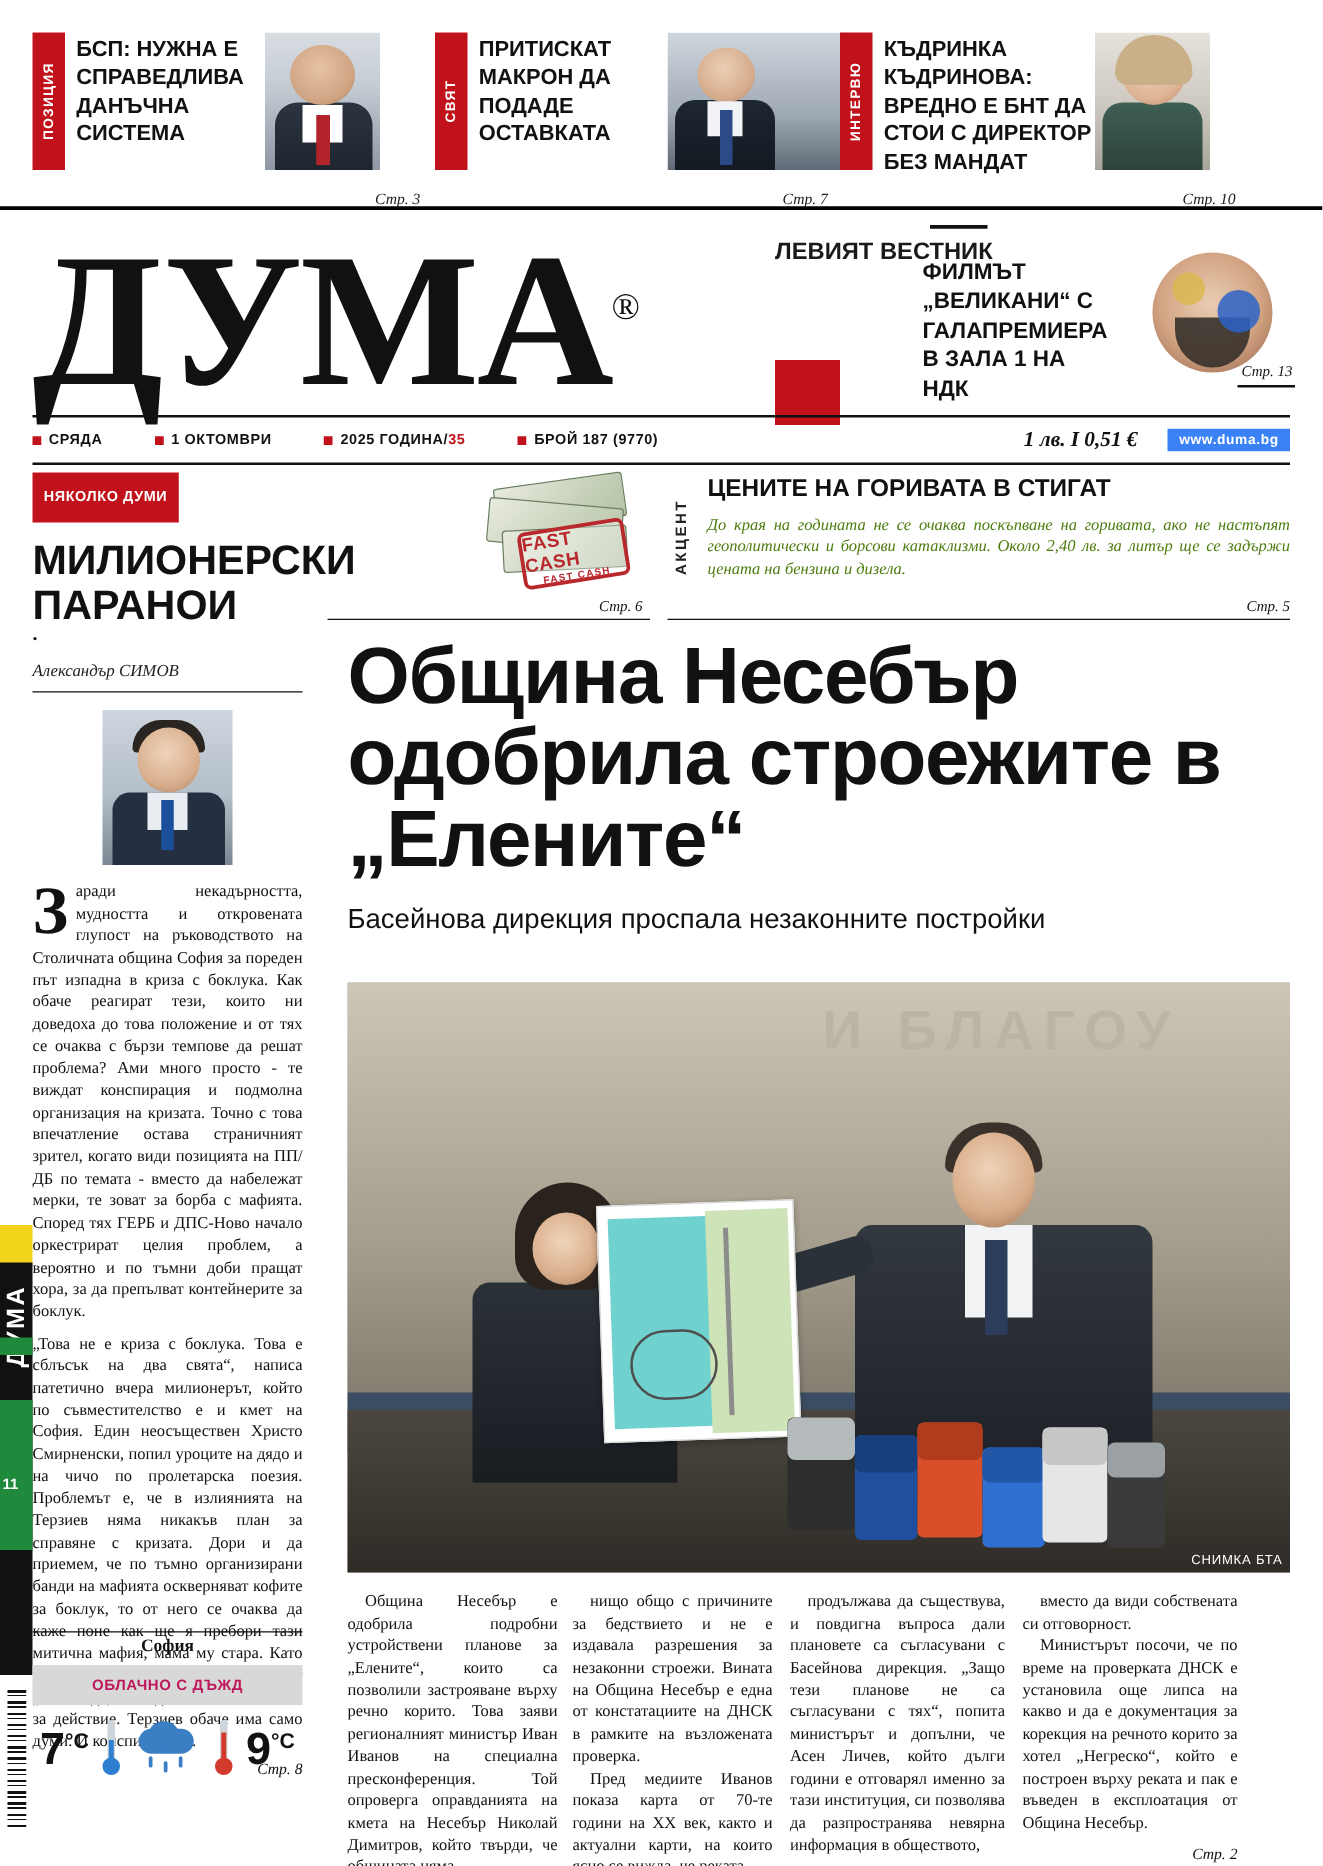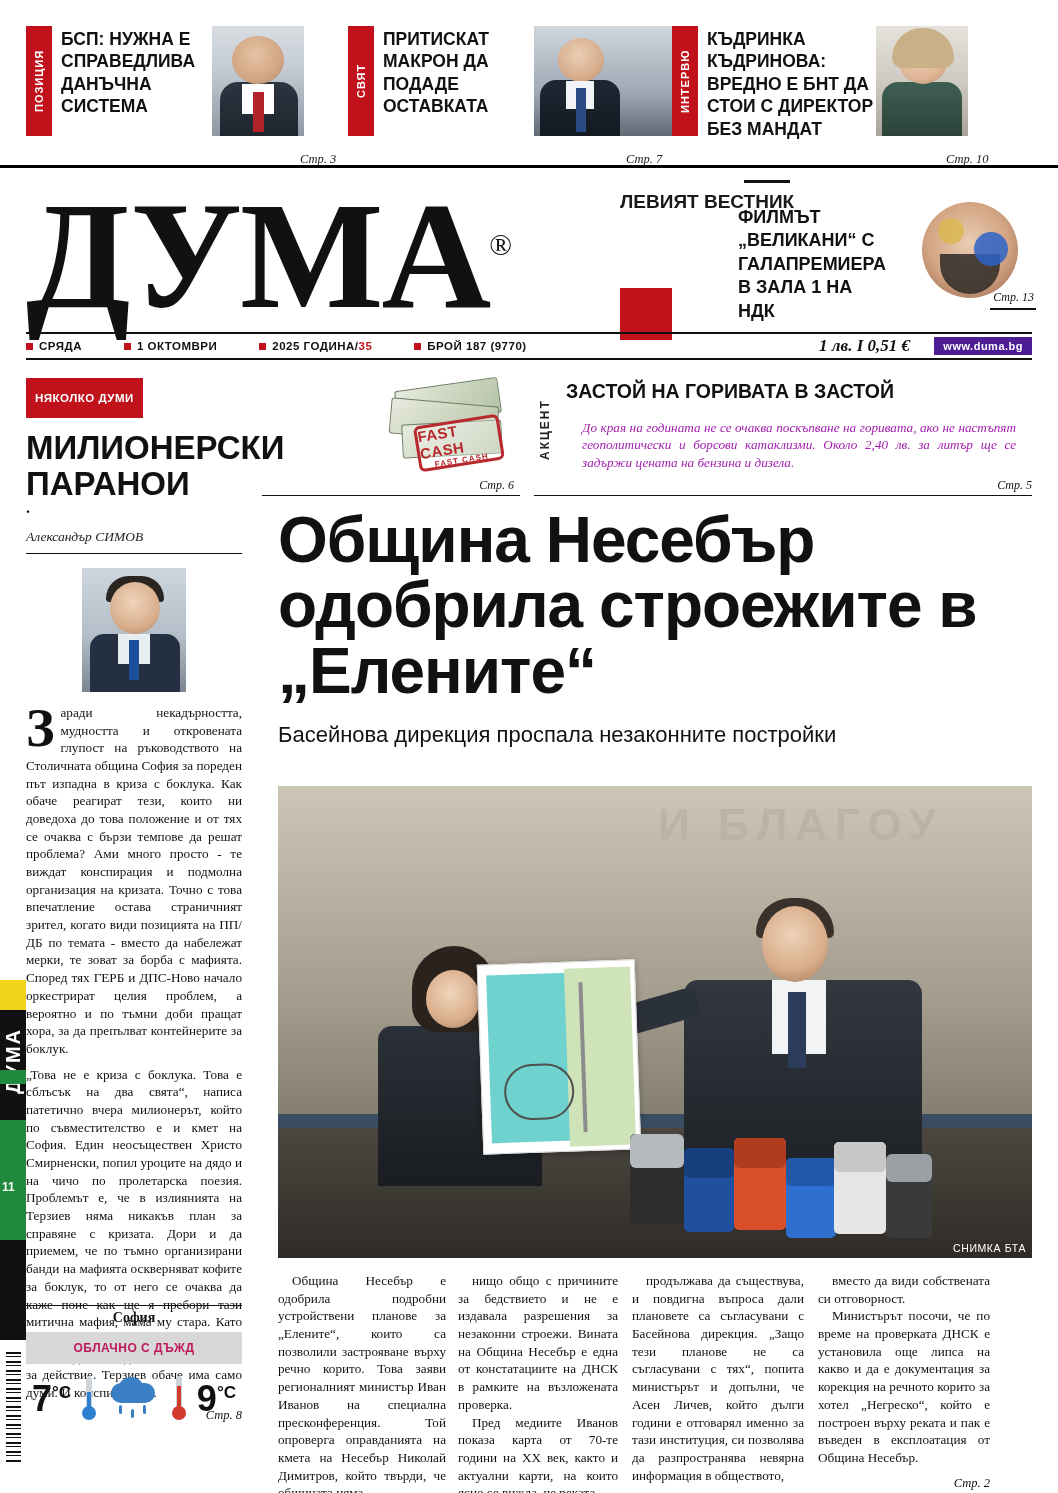--- a/index.html
+++ b/index.html
@@ -108,34 +108,34 @@
     overflow:hidden;
     background:radial-gradient(circle at 48% 42%, #e9cdb3 0%, #d2a382 55%, #8d6146 100%);
   }
   .film-photo .beard{position:absolute;left:18px;top:52px;width:60px;height:40px;border-radius:0 0 30px 30px;background:#2e2a27;opacity:.85;}
   .film-photo .paint{position:absolute;left:52px;top:30px;width:34px;height:34px;border-radius:50%;background:#2d63c8;opacity:.85;}
   .film-photo .paint2{position:absolute;left:16px;top:16px;width:26px;height:26px;border-radius:50%;background:#d9b84b;opacity:.8;}
   .film-ref { position:absolute; right:24px; top:122px; font-style:italic; font-size:12px; }
   .film-rule2 { position:absolute; right:22px; top:140px; width:46px; height:2px; background:#111; }
 
   .infobar {
-    position:absolute; top:332px; left:26px; width:1006px; height:28px;
+    position:absolute; top:332px; left:26px; width:1006px; height:40px;
     border-top:2px solid #111; border-bottom:2px solid #111;
     display:flex; align-items:center;
     font-family:"Liberation Sans", sans-serif; font-size:11.5px; font-weight:bold;
     letter-spacing:.5px;
   }
   .infobar .sq { display:inline-block; width:7px; height:7px; background:#c1121c; margin-right:6px; }
   .infobar .item { margin-right:42px; display:flex; align-items:center; color:#111; }
   .infobar .price {
     position:absolute; right:122px; font-family:"Liberation Serif", serif;
     font-style:italic; font-weight:bold; font-size:17px; letter-spacing:0;
   }
   .infobar .site {
-    position:absolute; right:0; background:#4c1d95; color:#fff; font-size:11px;
+    position:absolute; right:0; background:#3b82f6; color:#fff; font-size:11px;
     padding:3px 9px; letter-spacing:.5px;
   }
   .slash-red { color:#c1121c; }
 
   
   .col1 { position:absolute; left:26px; top:378px; width:216px; }
   .kicker {
     display:inline-block; background:#c1121c; color:#fff;
     font-family:"Liberation Sans", sans-serif; font-weight:bold;
     font-size:11.5px; padding:14px 9px; letter-spacing:.5px;
@@ -248,21 +248,21 @@
     letter-spacing:2px; writing-mode:vertical-rl; transform:rotate(180deg);
     display:flex; align-items:center; justify-content:center; color:#222;
   }
   .accent-inner { position:absolute; left:32px; top:0; right:0; }
   .accent-inner h3 {
     font-family:"Liberation Sans", sans-serif; font-weight:bold; font-size:19.5px;
     margin:2px 0 8px 0; color:#111;
   }
   .accent-inner p {
     font-family:"Liberation Serif", serif; font-style:italic; font-size:13.2px;
-    line-height:1.32; text-align:justify; margin:16px; color:#a21caf;
+    line-height:1.32; text-align:justify; margin:0; color:#4d7c0f;
   }
   .accent-ref { position:absolute; right:0; bottom:2px; font-style:italic; font-size:12px; }
 
   
   .lead { position:absolute; left:278px; top:508px; width:754px; }
   .lead h1 {
     font-family:"Liberation Sans", sans-serif;
     font-weight:bold; font-size:64px; line-height:1.02; margin:0;
     letter-spacing:-1px; color:#111;
   }
@@ -482,21 +482,21 @@
       <span>FAST CASH</span>
       <small>FAST CASH</small>
     </div>
   </div>
   <div class="promo-ref">Стр. 6</div>
 </div>
 
 <div class="accent-box">
   <div class="accent-label">АКЦЕНТ</div>
   <div class="accent-inner">
-    <h3>ЗАСТОЙ НА ГОРИВАТА В ЗАСТОЙ</h3>
+    <h3>ЦЕНИТЕ НА ГОРИВАТА В СТИГАТ</h3>
     <p>До края на годината не се очаква поскъпване на горивата, ако не настъпят геополитически и борсови катаклизми. Около 2,40 лв. за литър ще се задържи цената на бензина и дизела.</p>
   </div>
   <div class="accent-ref">Стр. 5</div>
 </div>
 
 <div class="lead">
   <h1>Община Несебър одобрила строежите в „Елените“</h1>
   <div class="sub">Басейнова дирекция проспала незаконните постройки</div>
 </div>
 

